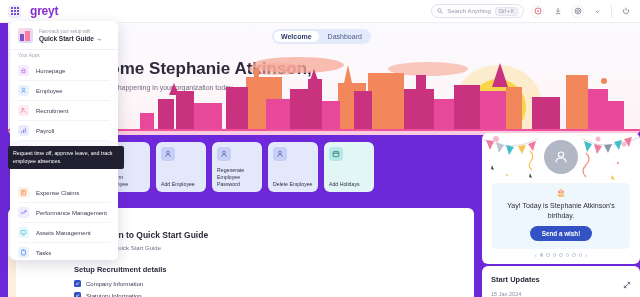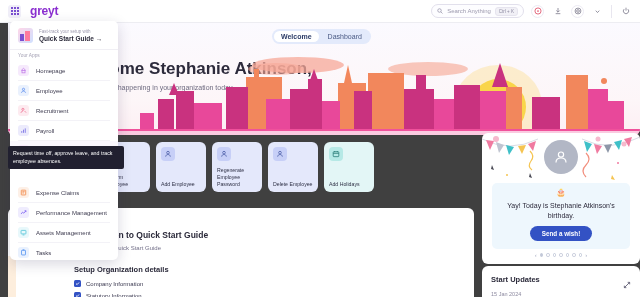--- a/index.html
+++ b/index.html
@@ -2,21 +2,21 @@
 <html><head>
 <meta charset="utf-8">
 <style>
   * { box-sizing: border-box; margin: 0; padding: 0; }
   html, body {
     width: 640px; height: 297px;
     font-family: "Liberation Sans", sans-serif;
     background: #f4f3f8;
     overflow: hidden;
   }
-  #app { position: relative; width: 640px; height: 297px; background: #404040; }
+  #app { position: relative; width: 640px; height: 297px; background: #6d28d9; }
 
   
   .topbar {
     position: absolute; top: 0; left: 0; width: 640px; height: 23px;
     background: #ffffff; display: flex; align-items: center;
     border-bottom: 1px solid #ededf2; z-index: 40;
   }
   .grid-icon {
     margin-left: 8px; width: 13px; height: 13px; border-radius: 3px;
     background: #f0eef8; display: flex; align-items: center; justify-content: center;
@@ -390,21 +390,21 @@
   <div class="tabs">
     <div class="tab active">Welcome</div>
     <div class="tab">Dashboard</div>
   </div>
 
   <div class="bubble"></div>
   <div class="panel">
     <div class="panel-accent"></div>
     <h2>Introduction to Quick Start Guide</h2>
     <div class="psub">Introduction to Quick Start Guide</div>
-    <h3>Setup Organization details</h3>
+    <h3>Setup Recruitment details</h3>
     <div class="chk-list">
       <div class="chk-row">
         <span class="chk">
           <svg width="5" height="5" viewBox="0 0 10 10" fill="none" stroke="#fff" stroke-width="1.8">
             <polyline points="2,5.2 4.2,7.2 8,3"></polyline>
           </svg>
         </span>
         <span>Company Information</span>
       </div>
       <div class="chk-row">

